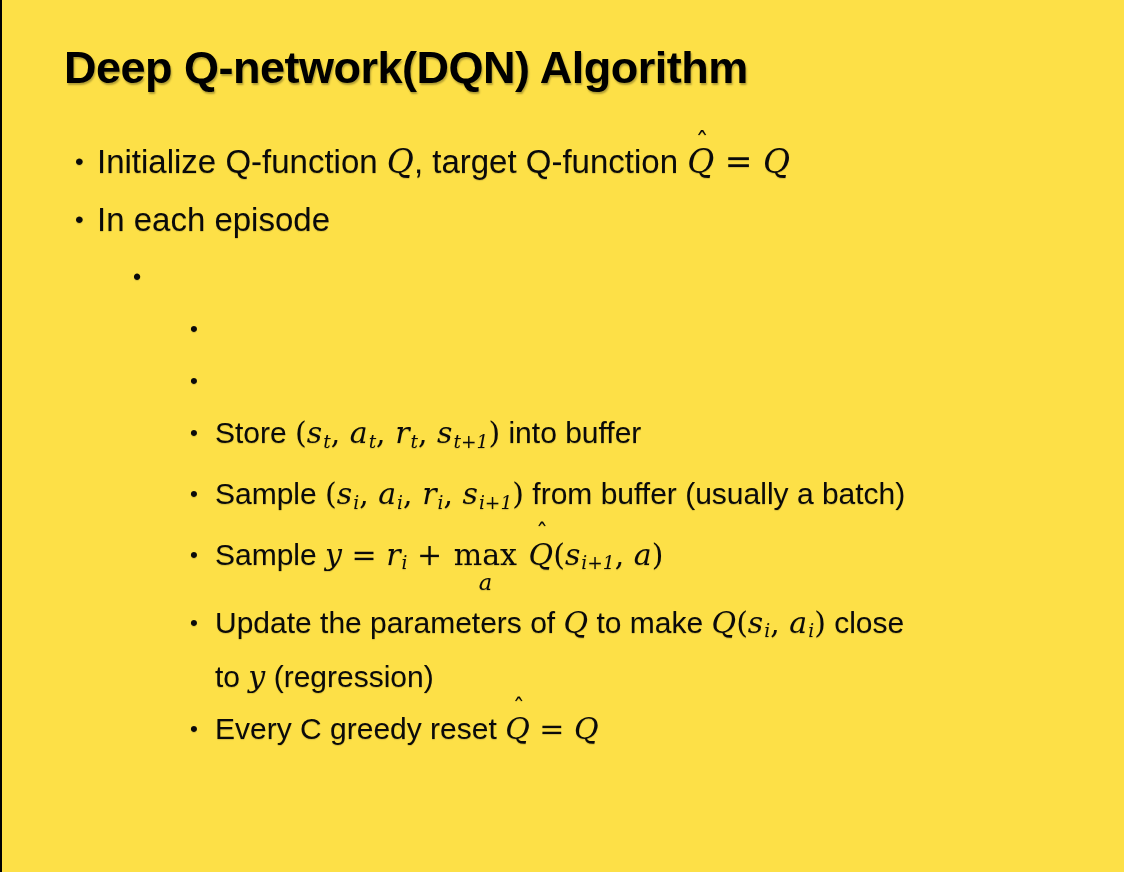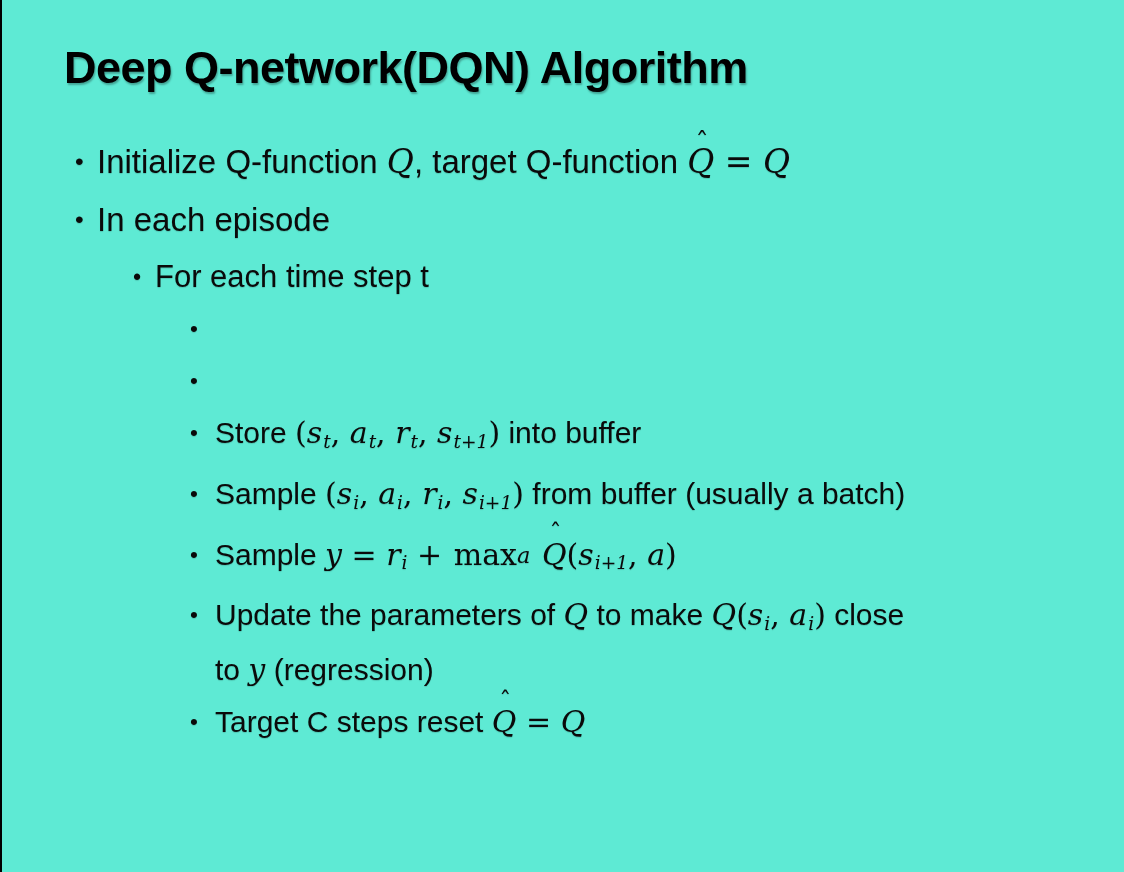--- a/index.html
+++ b/index.html
@@ -1,20 +1,20 @@
 <!DOCTYPE html>
 <html><head>
 <meta charset="utf-8">
 <style>
   html,body{margin:0;padding:0;background:#ffffff;}
   .slide{
     position:relative;
     width:1124px;height:872px;
     box-sizing:border-box;
-    background:#5eead4;
+    background:#fde047;
     border-left:2px solid #000000;
     overflow:hidden;
     font-family:"Liberation Sans",sans-serif;
     color:#0a0a0a;
   }
   .title{
     margin:40px 40px 0 62px;
     font-size:45px;
     font-weight:700;
     line-height:1.25;
@@ -51,21 +51,21 @@
     position:absolute;
     top:-0.42em;left:55%;
     transform:translateX(-50%);
     font-family:"DejaVu Serif","Liberation Serif",serif;
     font-style:normal;
     font-size:0.8em;
     line-height:1;
   }
   .maxunder{
     display:inline-flex;
-    flex-direction:row;
+    flex-direction:column;
     align-items:center;
     margin:0 2px;
   }
   .maxunder .op{font-family:"DejaVu Serif","Liberation Serif",serif;font-style:normal;line-height:1.05;}
   .maxunder .under{
     font-family:"DejaVu Serif","Liberation Serif",serif;
     font-style:italic;
     font-size:0.75em;
     line-height:1;
     margin-top:1px;
@@ -80,21 +80,20 @@
       <div class="li l1">
         <span class="bullet">•</span>
         <div class="txt"><span class="t">Initialize Q-function </span><span><span class="m">Q</span></span><span class="t">, target Q-function </span><span class="hatwrap"><span class="base">Q</span><span class="mark">ˆ</span></span><span class="o"> = </span><span><span class="m">Q</span></span></div>
       </div>
       <div class="li l1">
         <span class="bullet">•</span>
         <div class="txt"><span class="t">In each episode</span></div>
       </div>
       <div class="li l2">
         <span class="bullet">•</span>
-        <div class="txt"><span class="t">For each time step t</span></div>
       </div>
       <div class="li l3">
         <span class="bullet">•</span>
       </div>
       <div class="li l3">
         <span class="bullet">•</span>
       </div>
       <div class="li l3">
         <span class="bullet">•</span>
         <div class="txt"><span class="t">Store </span><span class="o">(</span><span><span class="m">s</span><span class="sub">t</span></span><span class="o">, </span><span><span class="m">a</span><span class="sub">t</span></span><span class="o">, </span><span><span class="m">r</span><span class="sub">t</span></span><span class="o">, </span><span><span class="m">s</span><span class="sub">t+1</span></span><span class="o">)</span><span class="t"> into buffer</span></div>
@@ -109,16 +108,16 @@
             <span class="op">max</span>
             <span class="under">a</span>
           </span><span class="o">&nbsp;</span><span class="hatwrap"><span class="base">Q</span><span class="mark">ˆ</span></span><span class="o">(</span><span><span class="m">s</span><span class="sub">i+1</span></span><span class="o">, </span><span><span class="m">a</span></span><span class="o">)</span></div>
       </div>
       <div class="li l3">
         <span class="bullet">•</span>
         <div class="txt"><span class="t">Update the parameters of </span><span><span class="m">Q</span></span><span class="t"> to make </span><span><span class="m">Q</span></span><span class="o">(</span><span><span class="m">s</span><span class="sub">i</span></span><span class="o">, </span><span><span class="m">a</span><span class="sub">i</span></span><span class="o">)</span><span class="t"> close</span><br><span class="t">to </span><span><span class="m">y</span></span><span class="t"> (regression)</span></div>
       </div>
       <div class="li l3">
         <span class="bullet">•</span>
-        <div class="txt"><span class="t">Target C steps reset </span><span class="hatwrap"><span class="base">Q</span><span class="mark">ˆ</span></span><span class="o"> = </span><span><span class="m">Q</span></span></div>
+        <div class="txt"><span class="t">Every C greedy reset </span><span class="hatwrap"><span class="base">Q</span><span class="mark">ˆ</span></span><span class="o"> = </span><span><span class="m">Q</span></span></div>
       </div>
     </div>
 </div>
 
 </body></html>

